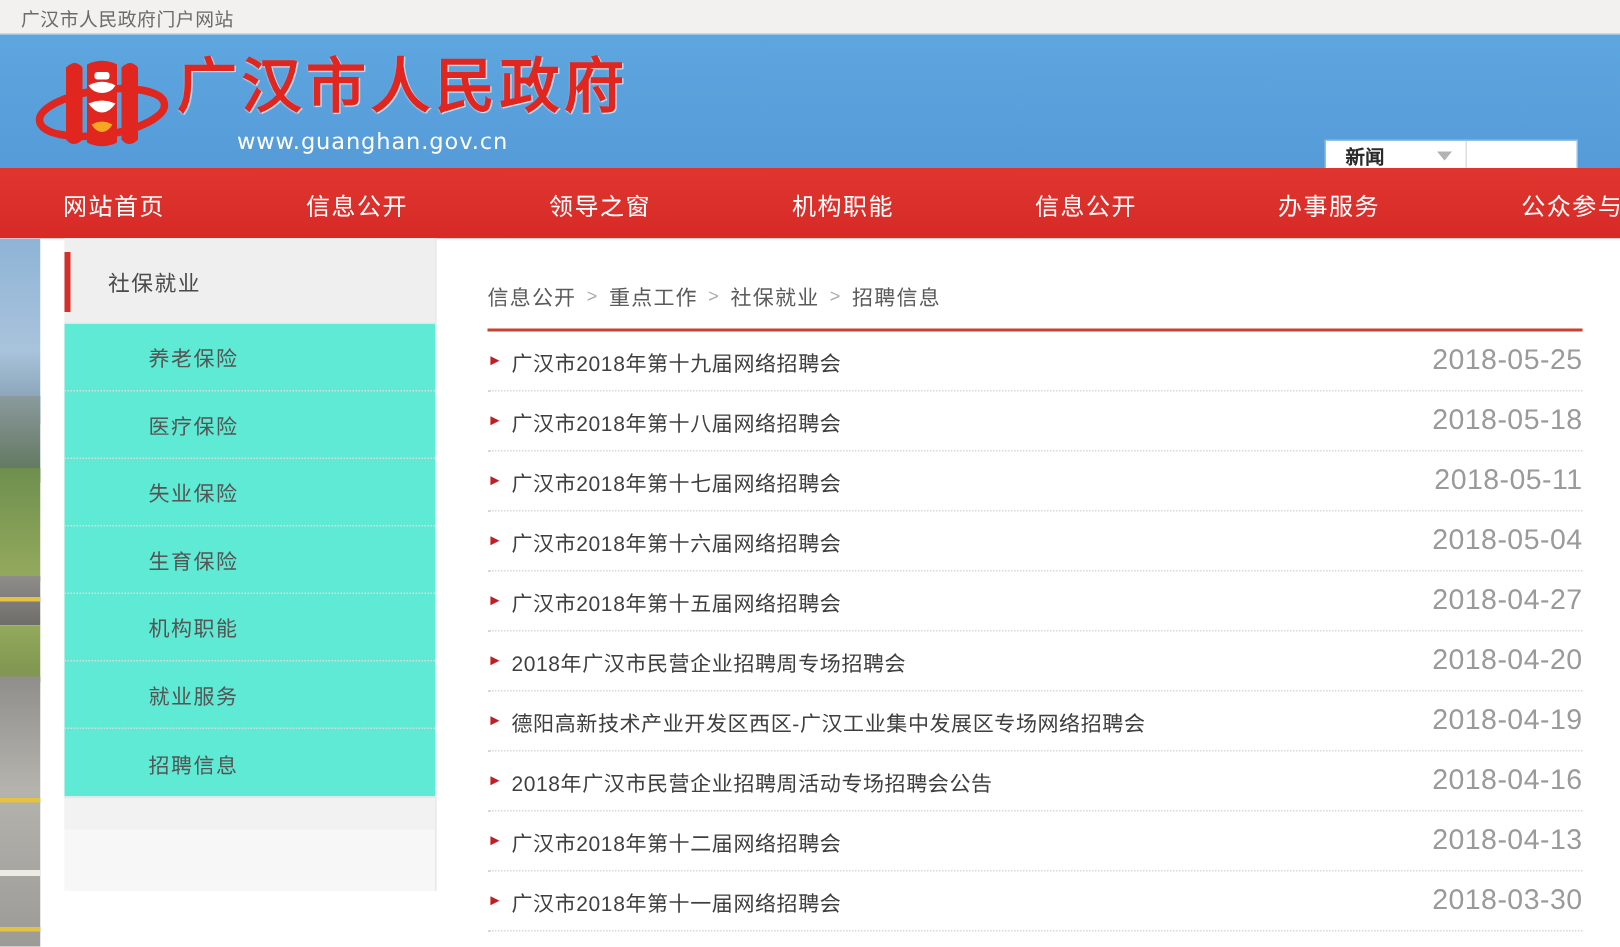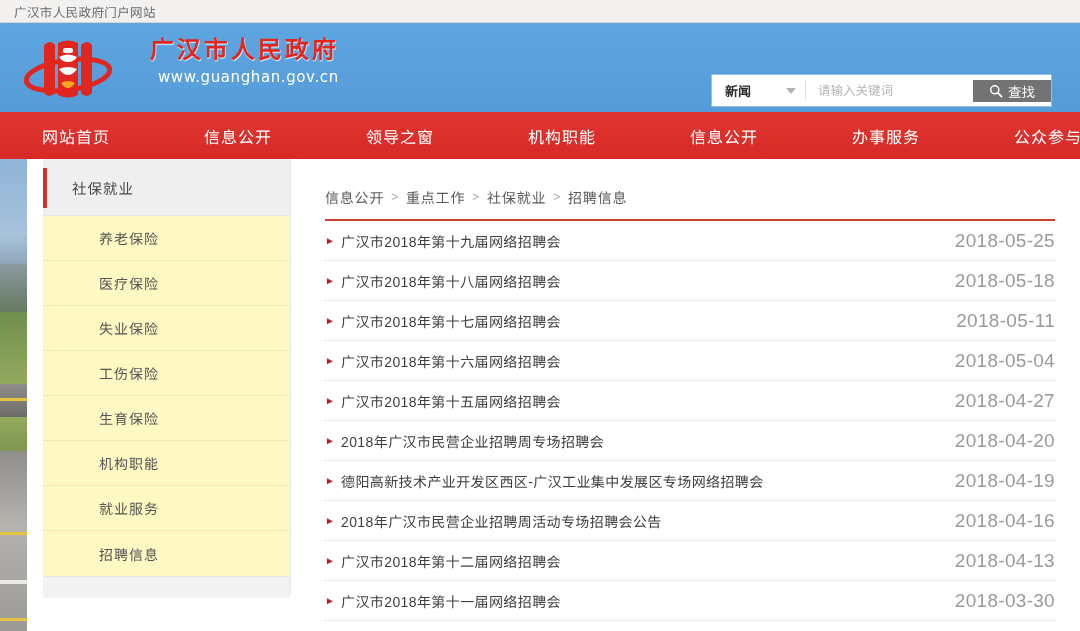--- a/index.html
+++ b/index.html
@@ -56,48 +56,48 @@
     height: 76px;
     flex: none;
   }
   .brand-text {
     margin-left: 4px;
     padding-top: 6px;
   }
   .brand-title {
     font-family: "DejaVu Serif", "Liberation Serif", serif;
     font-weight: bold;
-    font-size: 24px;
+    font-size: 40px;
     color: #e0261e;
     letter-spacing: 3px;
     text-shadow: 1px 1px 0 #fff8, 0 1px 1px rgba(255,255,255,.55);
     line-height: 1.05;
     white-space: nowrap;
-    text-align: right;
   }
   .brand-url {
     margin-top: 6px;
     margin-left: 40px;
     font-size: 15px;
     color: #ffffff;
     letter-spacing: .6px;
     font-family: "DejaVu Sans", "Liberation Sans", sans-serif;
     white-space: nowrap;
   }
 
   
   .searchbox {
     position: absolute;
     right: 29px;
-    top: 52px;
+    top: 71px;
     height: 31px;
     display: flex;
-    align-items: center;
+    align-items: flex-start;
     background: #fff;
     box-shadow: 0 0 0 1px rgba(255,255,255,.35);
+    flex-direction: column;
   }
   .search-select {
     width: 94px;
     display: flex;
     align-items: center;
     justify-content: space-between;
     padding: 0 9px 0 13px;
     background: #fff;
     border-right: 1px solid #dedede;
     cursor: pointer;
@@ -244,21 +244,21 @@
   }
   .sidebar-header-label {
     font-size: 14.5px;
     color: #4a4a4a;
     letter-spacing: 1px;
   }
   .sidebar-list {
     list-style: none;
     margin: 0;
     padding: 0;
-    background: #fef9c3;
+    background: #5eead4;
   }
   .sidebar-item {
     height: 45px;
     display: flex;
     align-items: center;
     padding-left: 56px;
     border-bottom: 1px dotted #dcdcdc;
     cursor: pointer;
   }
   .sidebar-item:last-child { border-bottom: 0; }
@@ -422,23 +422,20 @@
         <li class="sidebar-item">
           <span class="sidebar-item-label">养老保险</span>
         </li>
         <li class="sidebar-item">
           <span class="sidebar-item-label">医疗保险</span>
         </li>
         <li class="sidebar-item">
           <span class="sidebar-item-label">失业保险</span>
         </li>
         <li class="sidebar-item">
-          <span class="sidebar-item-label">工伤保险</span>
-        </li>
-        <li class="sidebar-item">
           <span class="sidebar-item-label">生育保险</span>
         </li>
         <li class="sidebar-item">
           <span class="sidebar-item-label">机构职能</span>
         </li>
         <li class="sidebar-item">
           <span class="sidebar-item-label">就业服务</span>
         </li>
         <li class="sidebar-item">
           <span class="sidebar-item-label">招聘信息</span>

